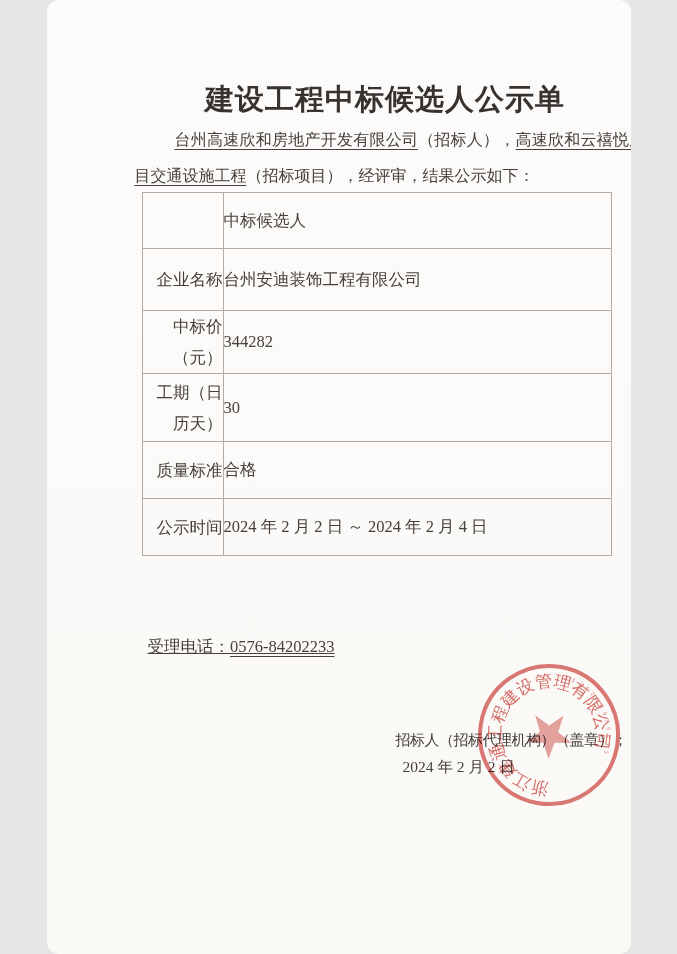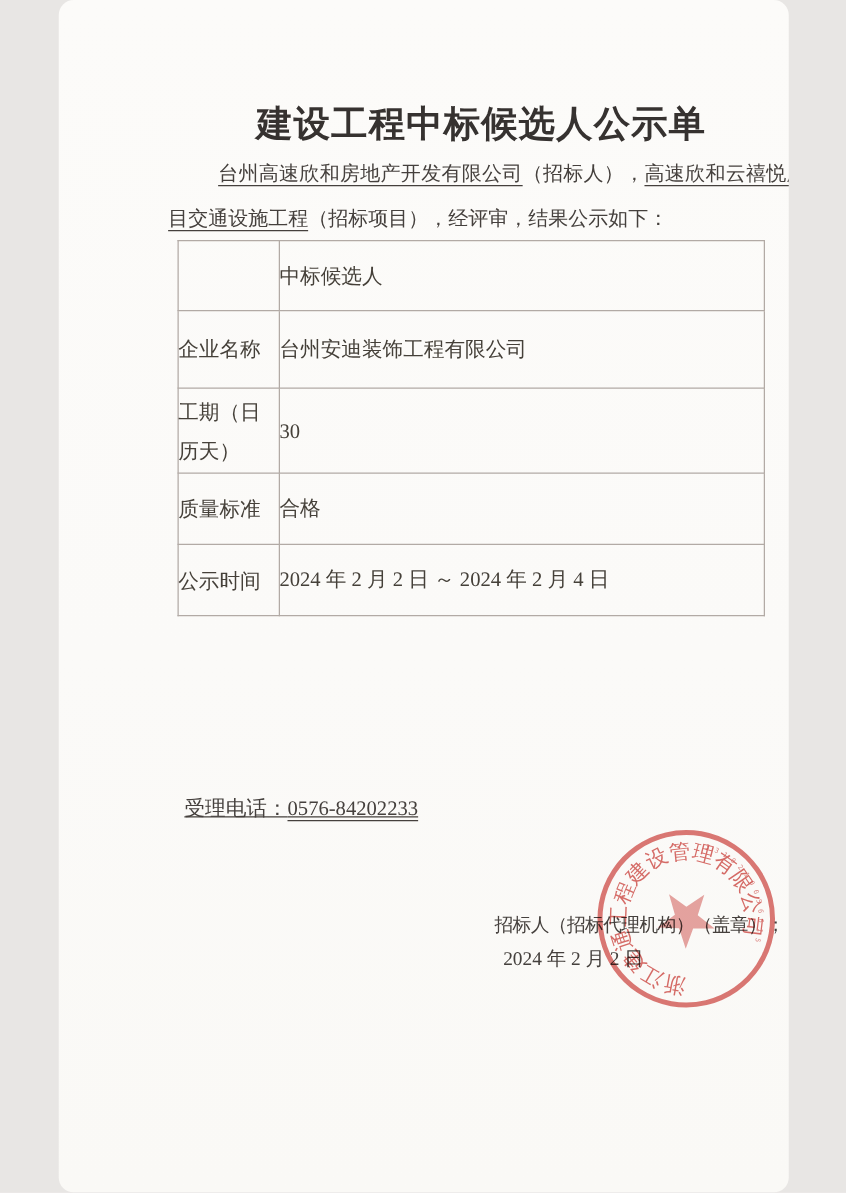--- a/index.html
+++ b/index.html
@@ -31,21 +31,21 @@
   table.result-table{
     position:absolute;top:192px;left:95px;
     width:470px;border-collapse:collapse;table-layout:fixed;
     font-size:16.5px;color:#454039;
   }
   table.result-table td{
     border:1px solid #b2aaa5;
     padding:0;
   }
   td.lbl{
-    width:80px;text-align:left;vertical-align:middle;
+    width:80px;text-align:right;vertical-align:middle;
     white-space:pre-line;line-height:31px;
   }
   td.val{
     vertical-align:middle;
   }
   tr.r0{height:56px} tr.r1{height:62px} tr.r2{height:63px}
   tr.r3{height:68px} tr.r4{height:57px} tr.r5{height:57px}
   .complaint1{position:absolute;top:593px;left:114px;font-size:16.5px;}
   .complaint2{position:absolute;top:636px;left:101px;font-size:16.5px;text-decoration:underline;}
   .phone{
@@ -75,20 +75,25 @@
   <table class="result-table">
     <tbody>
         <tr class="r0">
       <td class="lbl"></td>
       <td class="val">中标候选人</td>
     </tr>
     <tr class="r1">
       <td class="lbl">企业名称</td>
       <td class="val">台州安迪装饰工程有限公司</td>
     </tr>
+    <tr class="r2">
+      <td class="lbl">中标价
+（元）</td>
+      <td class="val">344282</td>
+    </tr>
     <tr class="r3">
       <td class="lbl">工期（日
 历天）</td>
       <td class="val">30</td>
     </tr>
     <tr class="r4">
       <td class="lbl">质量标准</td>
       <td class="val">合格</td>
     </tr>
     <tr class="r5">

